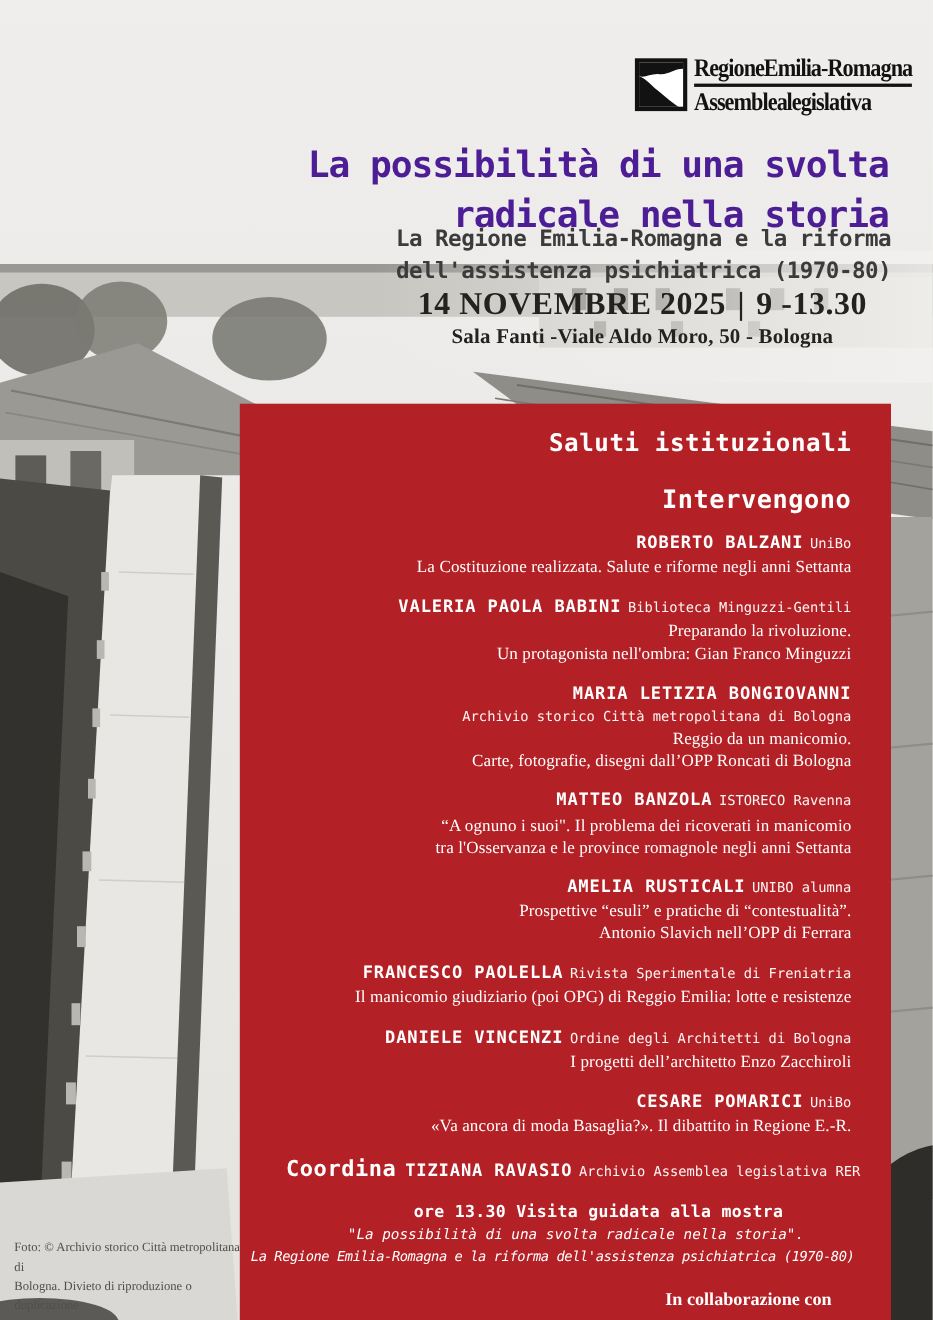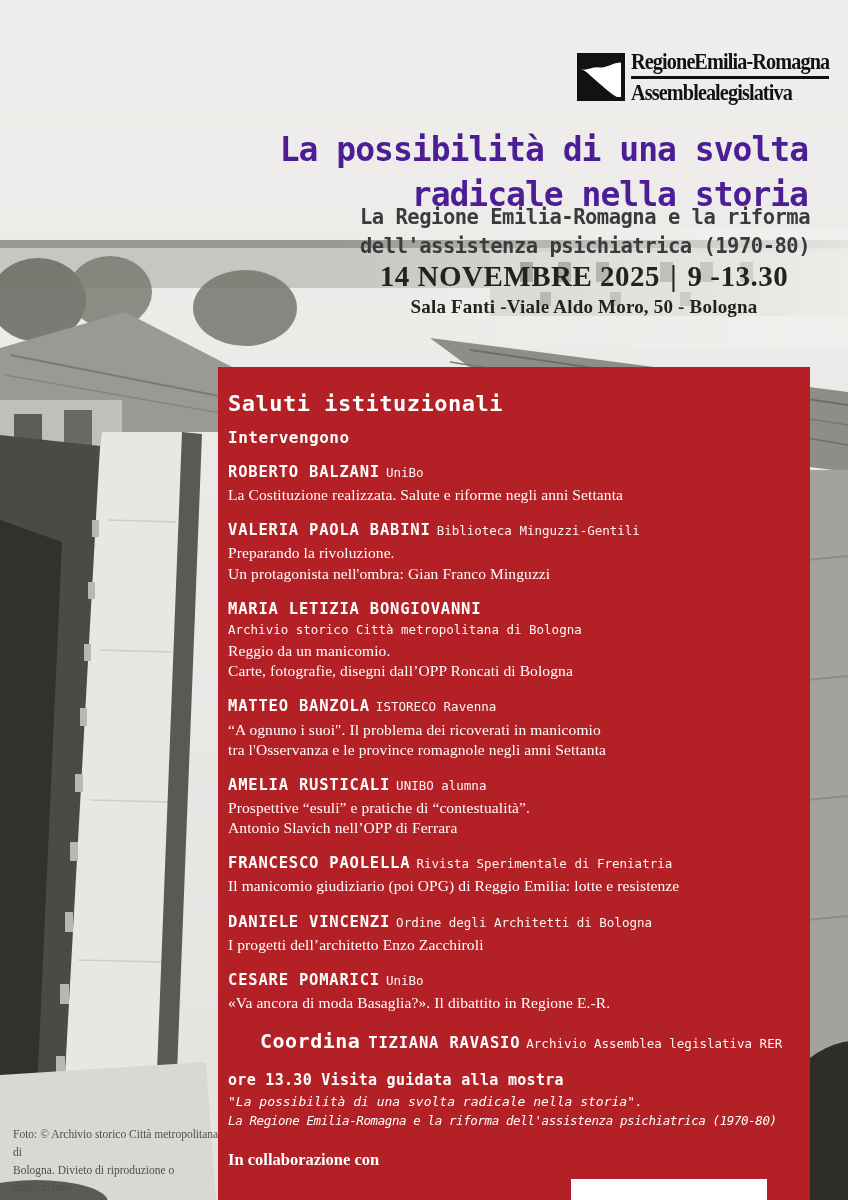--- a/index.html
+++ b/index.html
@@ -38,25 +38,25 @@
     position:absolute; top:260px; right:36px; width:456px; text-align:center;
     font-family:"Liberation Serif", serif; font-weight:bold; color:#23221f;
   }
   .date-main { font-size:29px; letter-spacing:0.5px; white-space:nowrap; }
   .date-main .bar { font-weight:bold; padding:0 4px; }
   .date-venue { font-size:19px; margin-top:3px; letter-spacing:0.2px; }
 
   
   .panel {
     position:absolute; left:218px; top:367px; width:592px; height:833px;
-    background:#b32025; color:#ffffff; text-align:left;
+    background:#b32025; color:#ffffff; text-align:right;
     padding:24px 36px 0 10px; box-sizing:border-box;
   }
   .h1 { font-size:22px; font-weight:bold; letter-spacing:0.5px; }
-  .h2 { font-size:16px; font-weight:bold; margin-top:12px; letter-spacing:0.5px; }
+  .h2 { font-size:23px; font-weight:bold; margin-top:26px; letter-spacing:0.5px; }
   .speaker { margin-top:15px; }
   .speaker-head { font-size:15.5px; line-height:1.3; white-space:nowrap; }
   .name { font-weight:bold; letter-spacing:0.8px; }
   .affil { font-size:12.5px; letter-spacing:0; margin-left:6px; color:#fdf4f4; }
   .speaker.stacked .affil { display:block; margin-left:0; margin-top:3px; }
   .talk {
     font-family:"Liberation Serif", serif; font-size:15.5px; line-height:1.3;
     margin-top:3px; white-space:pre-line; letter-spacing:0.1px;
   }
   .coordina { margin-top:16px; white-space:nowrap; }

